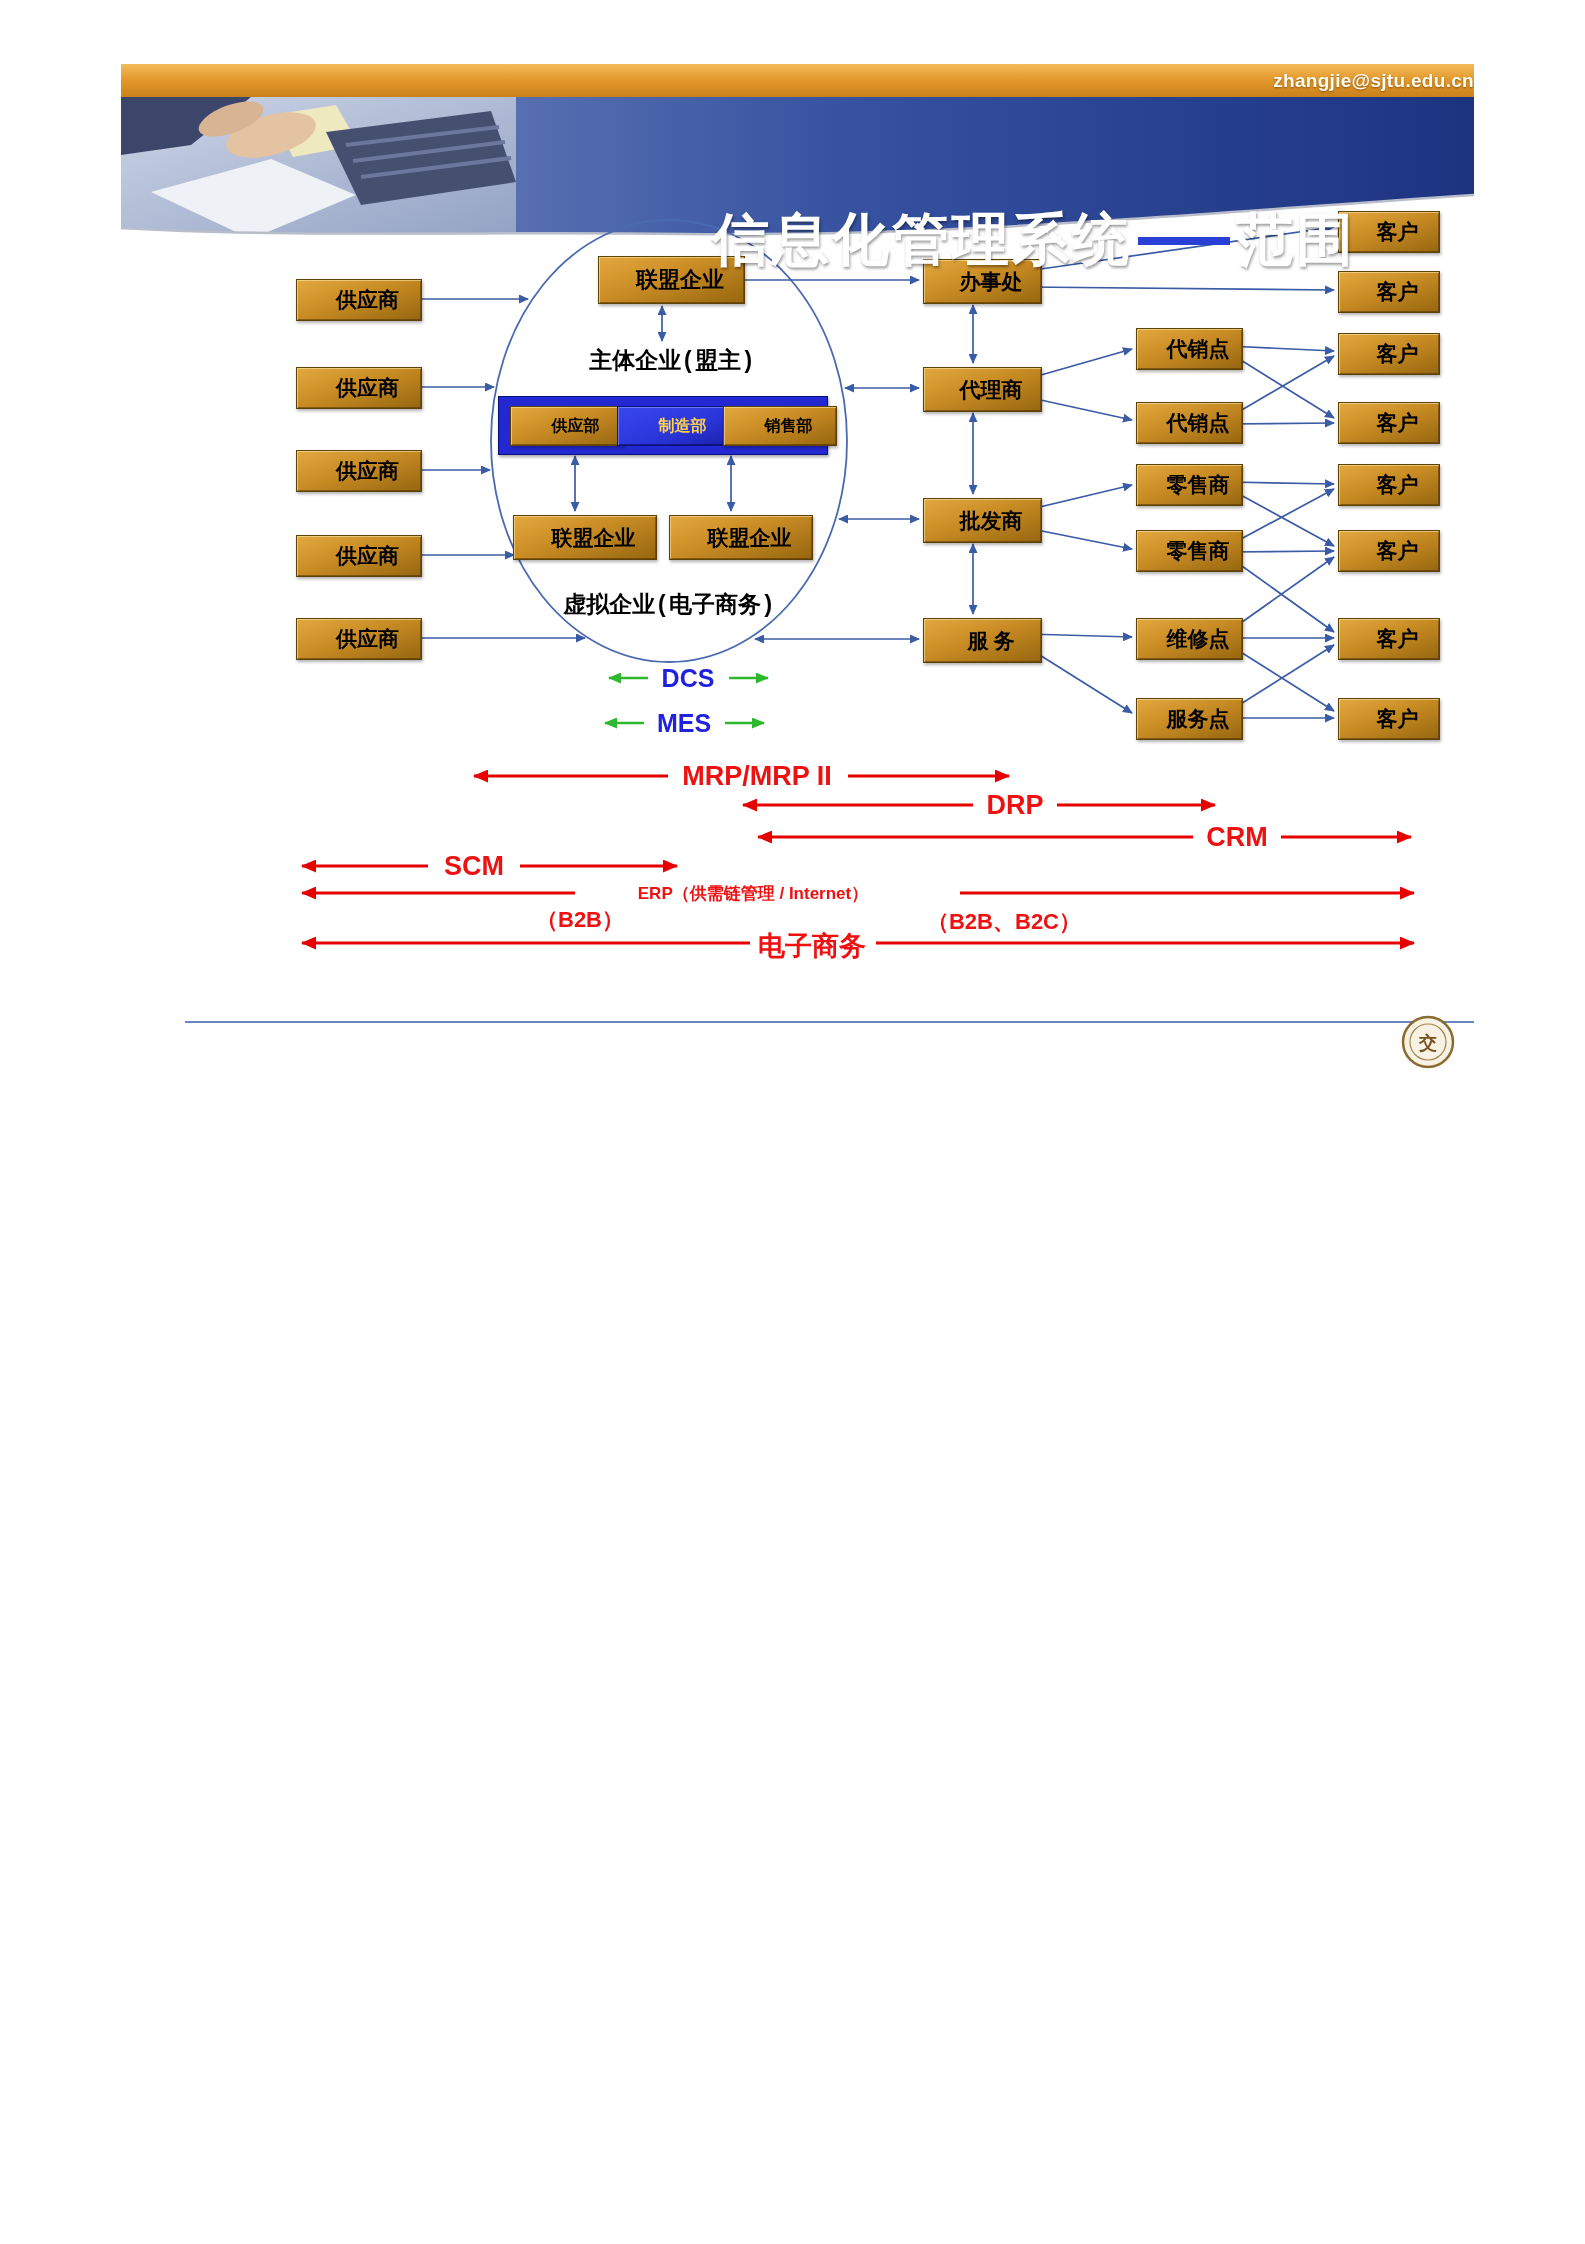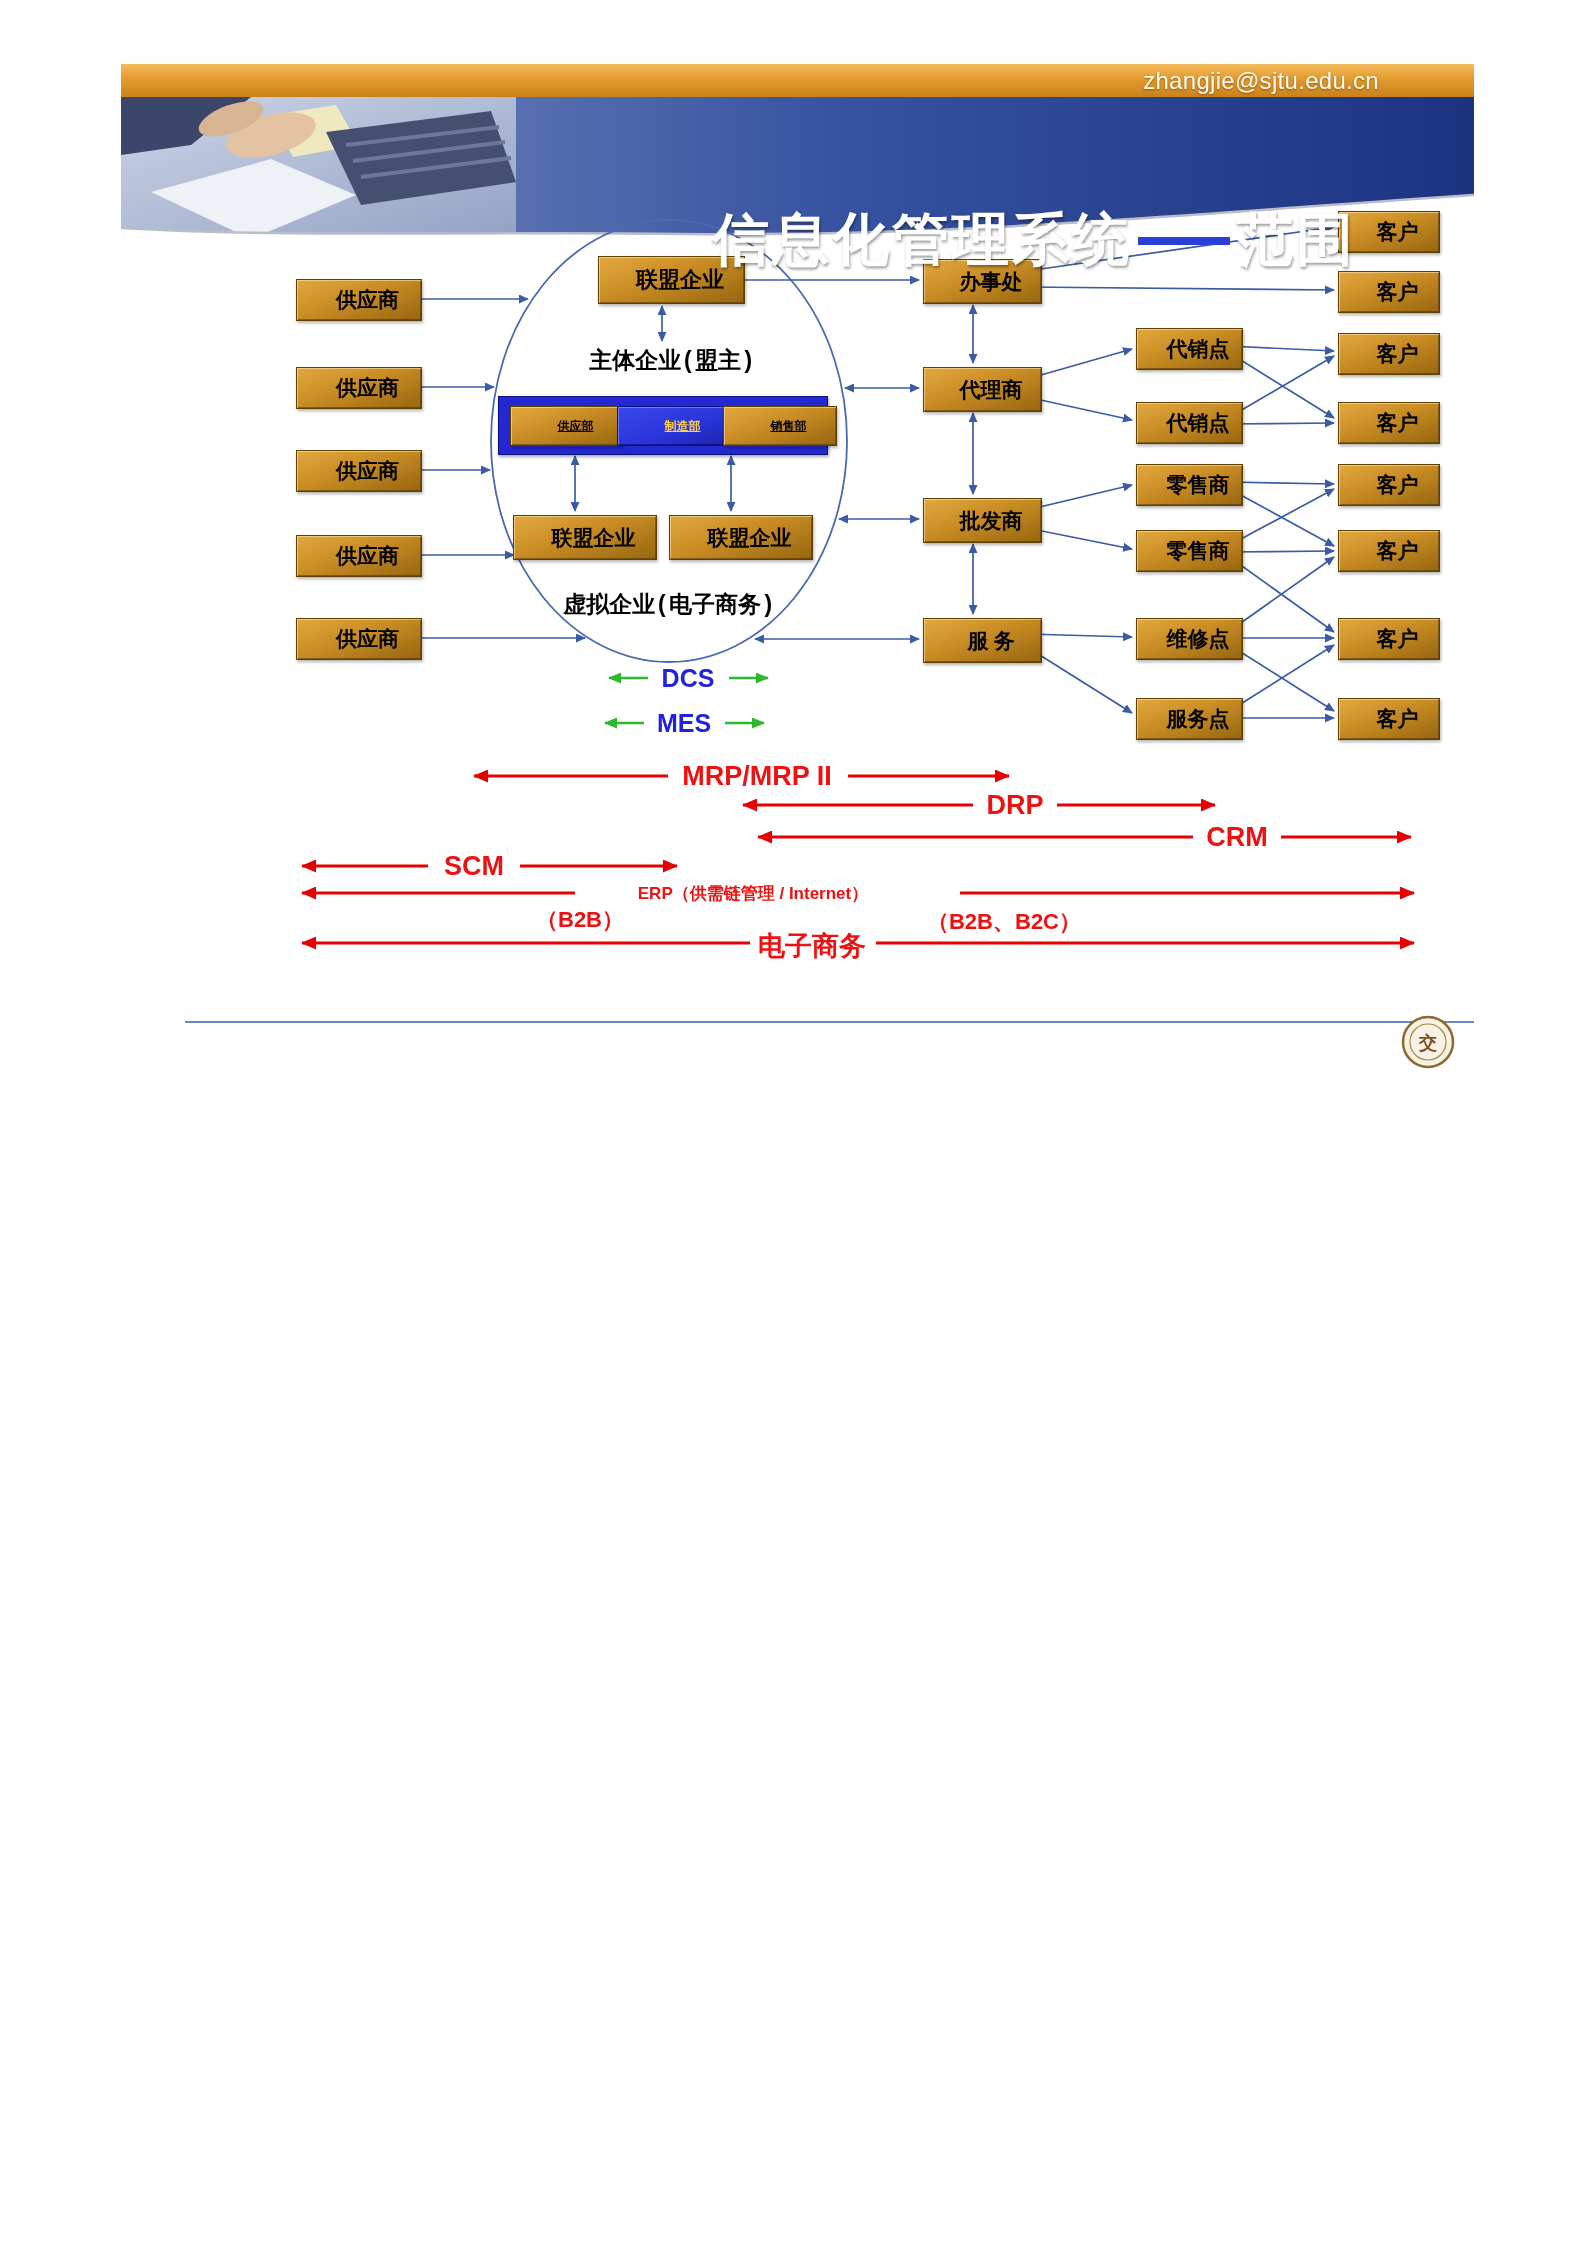--- a/index.html
+++ b/index.html
@@ -2,39 +2,39 @@
 <html style="--bar-orange: #e49a2d; --box-gold-light: #e2a83e; --box-gold-dark: #96660f; --panel-blue: #2428d2; --dept-text-gold: #ffd24a; --arrow-blue: #3a5ba6; --arrow-green: #2db82d; --arrow-red: #e60000; --label-blue: #2222dd; --label-red: #ee1111; --title-dash-blue: #2a3fd6; --footer-line-blue: #6b87c0;"><head>
 <meta charset="utf-8">
 <style>
   html,body{margin:0;padding:0;background:#fff;}
   .page{position:relative;width:1585px;height:2244px;background:#fff;overflow:hidden;
         font-family:"Liberation Sans","DejaVu Sans",sans-serif;}
   
   .topbar{position:absolute;left:121px;top:64px;width:1353px;height:33px;
           background:linear-gradient(180deg,#f4bc5c 0%,var(--bar-orange,#e49a2d) 45%,#c9811a 100%);
           display:flex;align-items:center;justify-content:flex-end;border-bottom:1px solid #a96c12;}
-  .email{padding-right:95px;font-weight:normal;font-size:24px;color:#fffdf2;
+  .email{font-weight:bold;font-size:19px;color:#fffdf2;
          text-shadow:0 1px 2px rgba(90,50,0,.6);letter-spacing:.3px;}
   .header{position:absolute;left:121px;top:97px;width:1353px;height:142px;}
   .header svg{position:absolute;left:0;top:0;}
   .title{position:absolute;right:118px;top:105px;display:flex;align-items:center;z-index:5;
          font-family:"Liberation Serif","DejaVu Serif",serif;font-weight:bold;
          font-size:57px;color:#ffffff;letter-spacing:3px;white-space:nowrap;
          text-shadow:1px 2px 3px rgba(0,0,0,.4);margin-left:10px;}
   .dash{display:inline-block;width:92px;height:8px;background:var(--title-dash-blue,#2a3fd6);margin:0 6px;}
   
   .connectors{position:absolute;left:0;top:0;z-index:1;pointer-events:none;}
   .gbox{position:absolute;z-index:2;display:flex;align-items:center;justify-content:center;
         background:linear-gradient(160deg,var(--box-gold-light,#e2a83e) 0%,#c98c24 45%,var(--box-gold-dark,#96660f) 100%);
         border:1px solid #5d4206;color:#000;font-weight:bold;font-size:21px;
         font-family:"Liberation Serif","DejaVu Serif",serif;white-space:nowrap;
         box-shadow:inset 1px 1px 0 rgba(255,235,180,.55),inset -1px -1px 0 rgba(60,35,0,.45),1px 2px 3px rgba(0,0,0,.3);padding-left:17px;}
   .bluepanel{position:absolute;z-index:2;background:var(--panel-blue,#2428d2);
              border:1px solid #0a1280;box-shadow:1px 2px 3px rgba(0,0,0,.35);}
-  .deptbox{font-size:12px;z-index:3;text-decoration:underline;}
+  .deptbox{font-size:16px;z-index:3;}
   .dept-manu{background:linear-gradient(160deg,#3848ee 0%,#2a34d8 60%,#1a22a8 100%);
              color:var(--dept-text-gold,#ffd24a);border:1px solid #0a1280;
              box-shadow:inset 1px 1px 0 rgba(160,180,255,.5),inset -1px -1px 0 rgba(0,0,60,.5);}
   .caption{position:absolute;z-index:2;transform:translate(-50%,-50%);white-space:nowrap;
            font-family:Liberation Mono, monospace;font-weight:600;color:#000;font-size:23px;}
   
   .syslabel{position:absolute;z-index:3;transform:translate(-50%,-50%);white-space:nowrap;font-weight:bold;}
   .blue-label{color:var(--label-blue,#2222dd);font-size:25px;}
   .red-label{color:var(--label-red,#ee1111);font-size:27px;}
   .red-label.small{font-size:22px;font-weight:600;}

